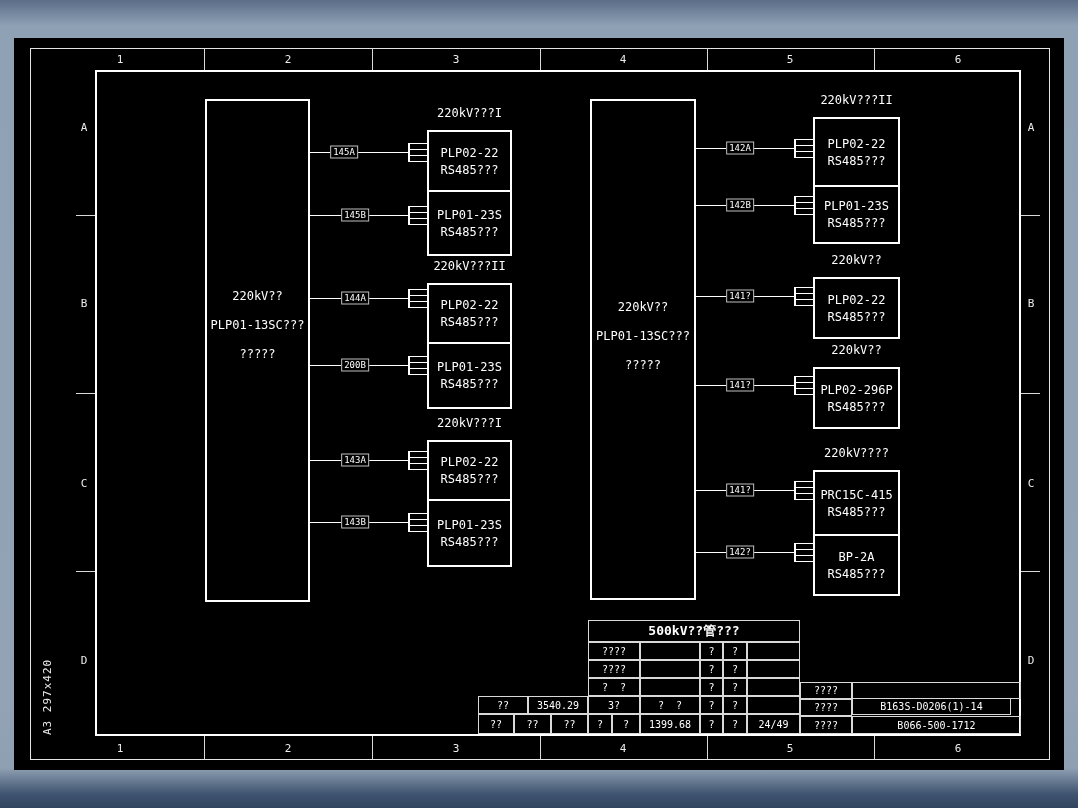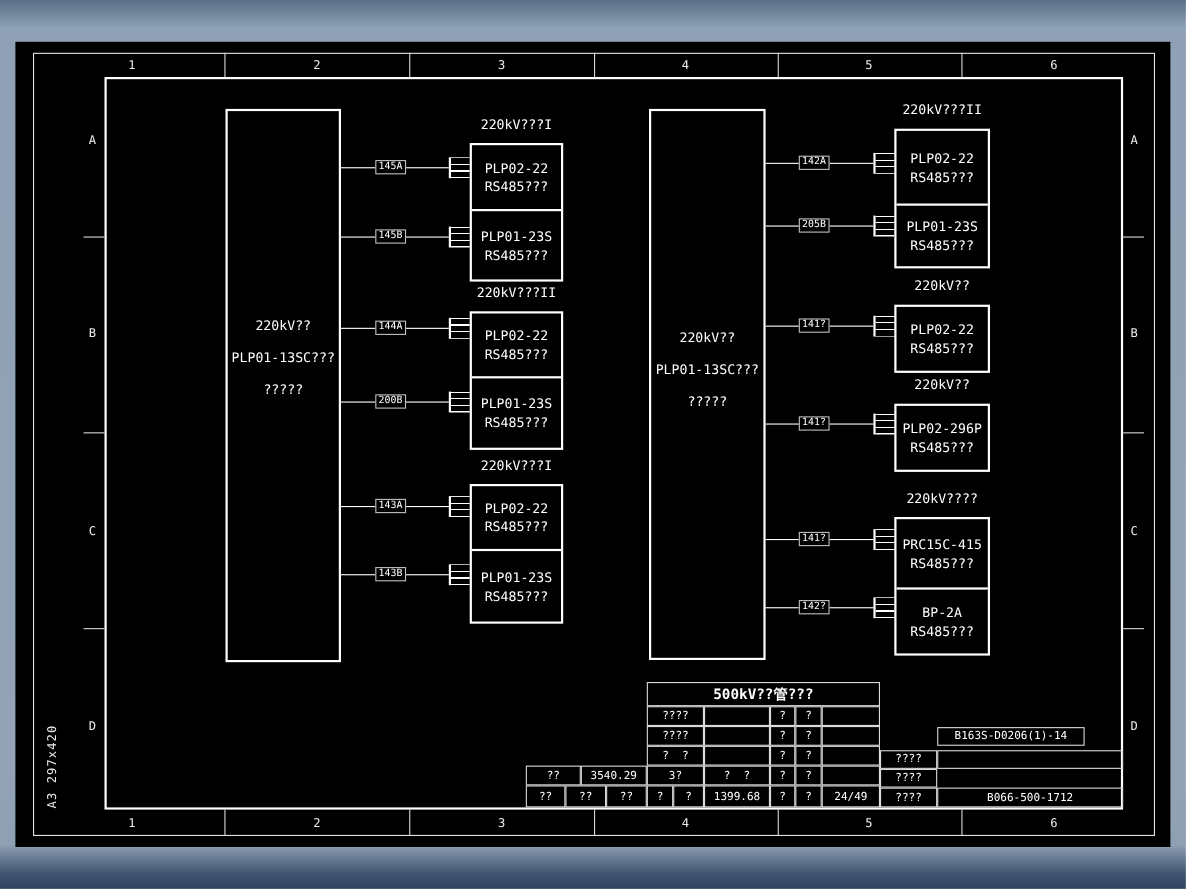--- a/index.html
+++ b/index.html
@@ -175,21 +175,21 @@
         <div>RS485???</div>
       </div>
       <div class="module m2" style="height:60px">
         <div>BP-2A</div>
         <div>RS485???</div>
       </div>
     </div>
   </div>
 
   <div class="cline" style="left:296px;top:114px;width:98px"></div>
-  <div class="ctag" style="left:341px;top:114px">145A</div>
+  <div class="ctag" style="left:330px;top:114px">145A</div>
   <div class="fork" style="left:394px;top:105px"></div>
 
   <div class="cline" style="left:296px;top:177px;width:98px"></div>
   <div class="ctag" style="left:341px;top:177px">145B</div>
   <div class="fork" style="left:394px;top:168px"></div>
 
   <div class="cline" style="left:296px;top:260px;width:98px"></div>
   <div class="ctag" style="left:341px;top:260px">144A</div>
   <div class="fork" style="left:394px;top:251px"></div>
 
@@ -203,21 +203,21 @@
 
   <div class="cline" style="left:296px;top:484px;width:98px"></div>
   <div class="ctag" style="left:341px;top:484px">143B</div>
   <div class="fork" style="left:394px;top:475px"></div>
 
   <div class="cline" style="left:682px;top:110px;width:98px"></div>
   <div class="ctag" style="left:726px;top:110px">142A</div>
   <div class="fork" style="left:780px;top:101px"></div>
 
   <div class="cline" style="left:682px;top:167px;width:98px"></div>
-  <div class="ctag" style="left:726px;top:167px">205B</div>
+  <div class="ctag" style="left:726px;top:167px">142B</div>
   <div class="fork" style="left:780px;top:158px"></div>
 
   <div class="cline" style="left:682px;top:258px;width:98px"></div>
   <div class="ctag" style="left:726px;top:258px">141?</div>
   <div class="fork" style="left:780px;top:249px"></div>
 
   <div class="cline" style="left:682px;top:347px;width:98px"></div>
   <div class="ctag" style="left:726px;top:347px">141?</div>
   <div class="fork" style="left:780px;top:338px"></div>
 
@@ -263,17 +263,17 @@
   <div class="cell" style="left:574px;top:676px;width:24px;height:20px">?</div>
   <div class="cell" style="left:598px;top:676px;width:28px;height:20px">?</div>
   <div class="cell" style="left:626px;top:676px;width:60px;height:20px">1399.68</div>
   <div class="cell" style="left:686px;top:676px;width:23px;height:20px">?</div>
   <div class="cell" style="left:709px;top:676px;width:24px;height:20px">?</div>
   <div class="cell" style="left:733px;top:676px;width:53px;height:20px">24/49</div>
 
   <div class="cell" style="left:786px;top:644px;width:52px;height:17px">????</div>
   <div class="cell" style="left:838px;top:644px;width:169px;height:17px"></div>
   <div class="cell" style="left:786px;top:661px;width:52px;height:17px">????</div>
-  <div class="cell" style="left:838px;top:623px;width:134px;height:17px">B163S-D0206(1)-14</div>
+  <div class="cell" style="left:838px;top:660px;width:159px;height:17px">B163S-D0206(1)-14</div>
   <div class="cell" style="left:786px;top:678px;width:52px;height:18px">????</div>
   <div class="cell" style="left:838px;top:678px;width:169px;height:18px">B066-500-1712</div>
 
 </div>
 
 </body></html>

